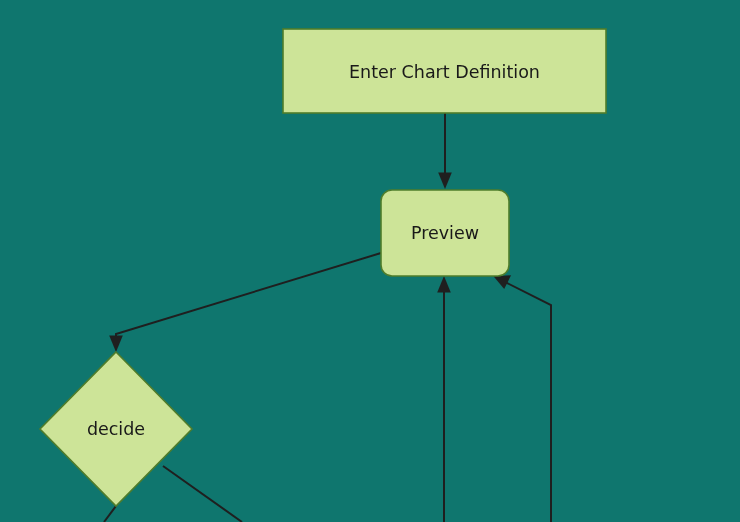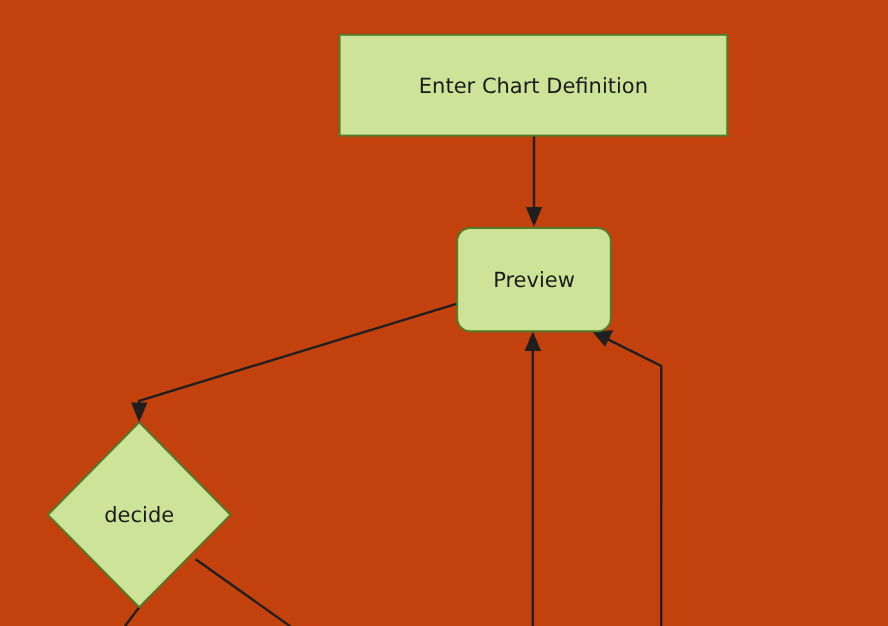--- a/index.html
+++ b/index.html
@@ -7,21 +7,21 @@
     padding: 0;
     background: #ffffff;
   }
   body {
     font-family: "DejaVu Sans", "Liberation Sans", sans-serif;
   }
   #diagram-root {
     position: relative;
     width: 740px;
     height: 522px;
-    background: #c2410c;
+    background: #0f766e;
     overflow: hidden;
   }
   #flow-svg {
     position: absolute;
     top: 0;
     left: 0;
     width: 740px;
     height: 522px;
     display: block;
   }

